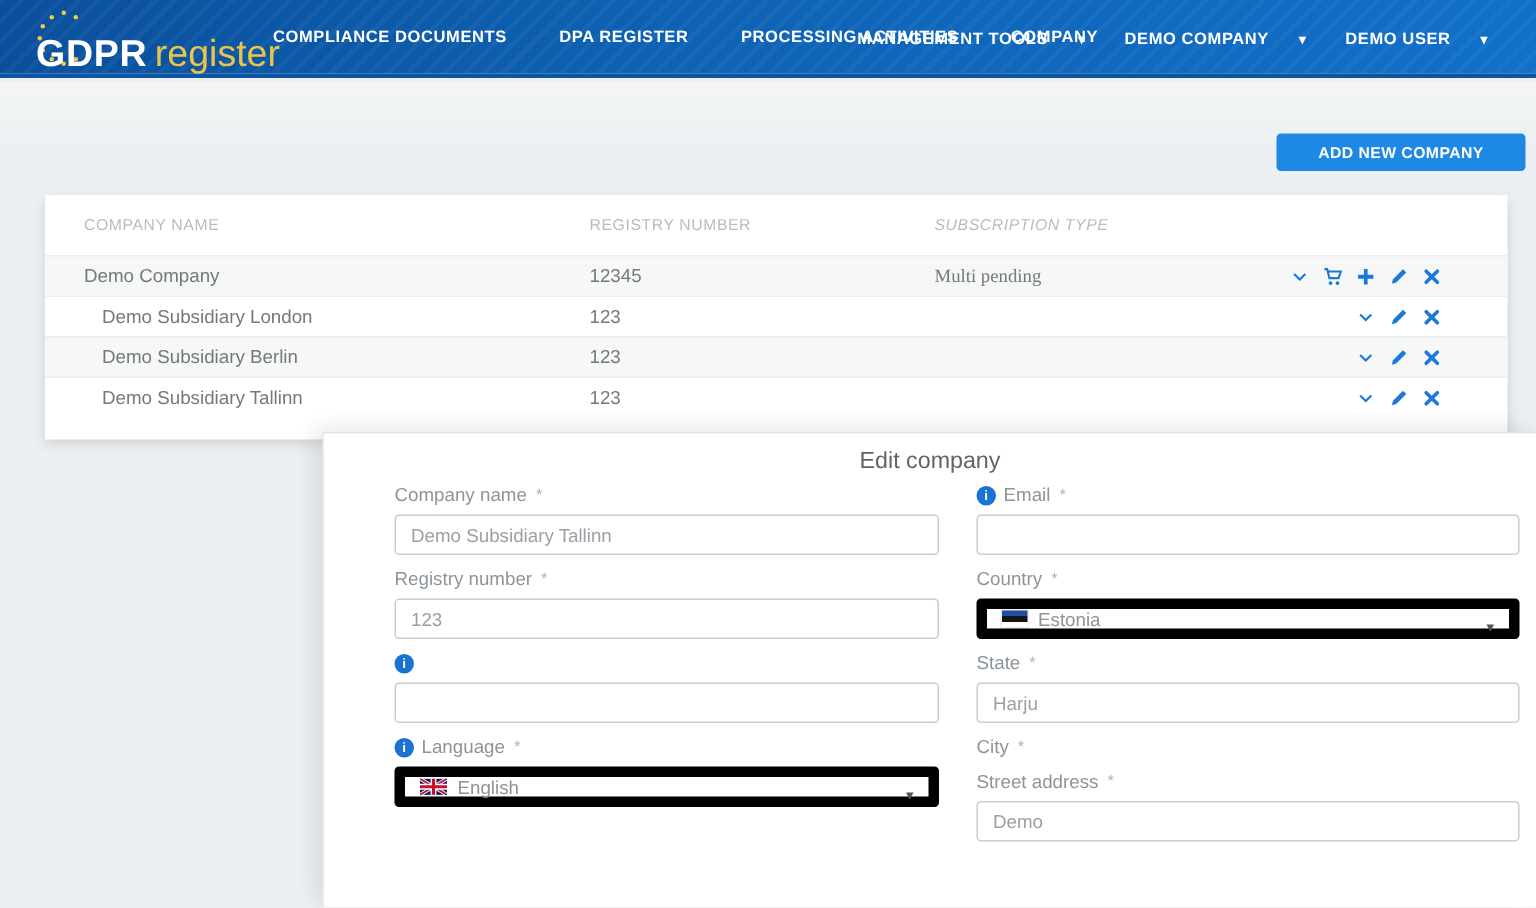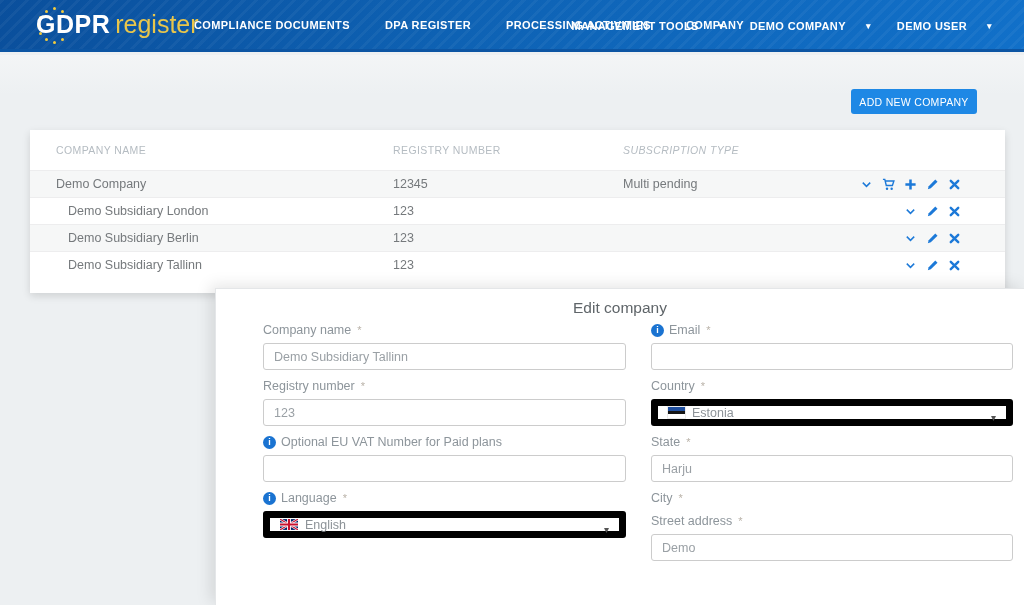--- a/index.html
+++ b/index.html
@@ -6,54 +6,54 @@
   html,body { width:1024px; height:605px; overflow:hidden;
     font-family:"Liberation Sans", sans-serif; background:#edf0f2; }
 
   
   .navbar { position:absolute; left:0; top:0; width:1024px; height:52px;
     background:
       repeating-linear-gradient(135deg, rgba(255,255,255,.045) 0 3px, rgba(0,0,0,0) 3px 9px),
       linear-gradient(100deg,#0a4f9c 0%, #0e62b4 45%, #1170c9 100%);
     border-bottom:3px solid #0c55a3;
     display:flex; align-items:center; }
-  .logo { position:relative; margin-left:36px; width:150px; height:52px;
-    display:flex; align-items:center; }
+  .logo { position:relative; margin-left:24px; width:150px; height:52px;
+    display:flex; align-items:flex-end; }
   .logo-gdpr { font-size:25px; font-weight:bold; color:#fff; letter-spacing:.5px; position:relative; z-index:2;}
   .logo-reg  { font-size:25px; color:#e9c64b; margin-left:5px; position:relative; z-index:2;}
   .star { position:absolute; width:3px; height:3px; border-radius:50%; background:#f2cb3d; z-index:1;}
   .nav-items { display:flex; gap:35px; margin-left:8px; }
   .nav-link { color:#fff; font-size:11px; font-weight:bold; letter-spacing:.4px;
     cursor:pointer; white-space:nowrap; }
   .nav-right { position:absolute; right:32px; top:0; height:52px; display:flex;
     align-items:center; gap:26px; }
   .nav-drop { color:#fff; font-size:11px; font-weight:bold; letter-spacing:.4px;
     cursor:pointer; white-space:nowrap; display:flex; align-items:center; gap:20px;}
   .nav-caret { font-size:9px; color:#fff; }
 
   
   .page { position:absolute; left:0; top:55px; width:1024px; height:550px;
     background:linear-gradient(#f3f5f6, #edf0f2 40px); }
 
-  .btn-add { position:absolute; left:851px; top:34px; width:126px; height:25px;
+  .btn-add { position:absolute; left:851px; top:34px; width:166px; height:25px;
     background:#1e88e5; color:#fff; border:none; border-radius:3px;
-    font-family:"Liberation Sans",sans-serif; font-size:10.5px; font-weight:normal;
+    font-family:"Liberation Sans",sans-serif; font-size:10.5px; font-weight:bold;
     letter-spacing:.3px; cursor:pointer; }
 
   
   .card { position:absolute; left:30px; top:75px; width:975px; height:163px;
     background:#fff; box-shadow:0 3px 8px rgba(0,0,0,.13); }
   .thead { position:relative; height:40px; }
   .th { position:absolute; top:14px; font-size:10.5px; color:#b5bcc2; letter-spacing:.4px; }
   .th-name { left:26px; } .th-reg { left:363px; } .th-sub { left:593px;font-style:italic; }
   .trow { position:relative; height:27px; border-top:1px solid #ededee; font-size:12.5px; color:#75797c; }
   .trow.alt { background:#f6f7f7; }
   .tc { position:absolute; top:6px; white-space:nowrap; }
   .tc-name { left:26px; } .tc-name.indent { left:38px; }
-  .tc-reg { left:363px; } .tc-sub { left:593px; }
+  .tc-reg { left:363px; } .tc-sub { left:593px;font-family:Liberation Serif, serif; }
   .ticons { position:absolute; right:44px; top:0; height:27px; display:flex; align-items:center; gap:9px; color:#1c79d8; }
   .ticon { width:13px; height:13px; cursor:pointer; display:block; }
 
   
   .modal { position:absolute; left:215px; top:233px; width:809px; height:317px;
     background:#fff; border:1px solid #e4e6e8; border-right:none; border-bottom:none;
     box-shadow:-5px -3px 14px rgba(0,0,0,.10); z-index:5; }
   .modal-title { text-align:center; padding-top:10px; font-size:15.5px; color:#5f6569; }
   .fcol { position:absolute; top:34px; }
   .fcol-left  { left:47px;  width:363px; }
@@ -215,21 +215,20 @@
       <div class="field">
         <div class="flabel">
           <span>Registry number</span>
           <span class="req">*</span>
         </div>
         <input class="finput" value="123" style="">
       </div>
       <div class="field">
         <div class="flabel">
           <span class="info-icon">i</span>
-          <span>Optional EU VAT Number for Paid plans</span>
         </div>
         <input class="finput" value="" style="">
       </div>
       <div class="field">
         <div class="flabel">
           <span class="info-icon">i</span>
           <span>Language</span>
           <span class="req">*</span>
         </div>
         <div class="fselect">

